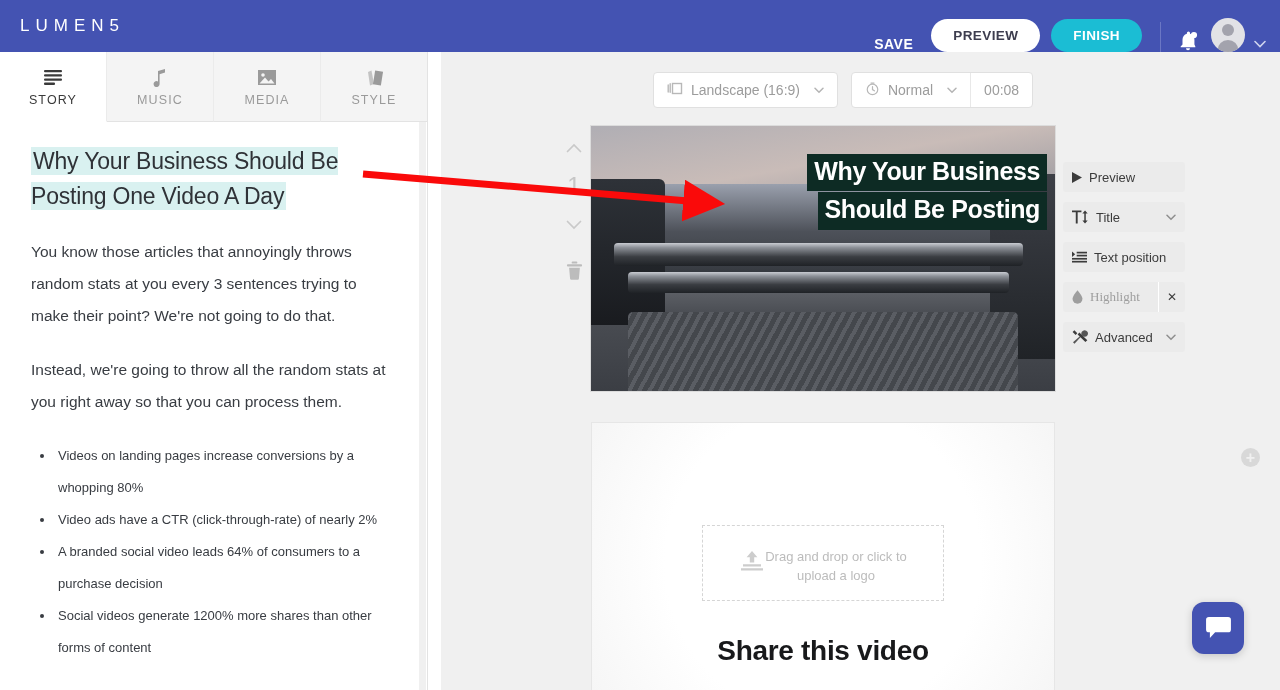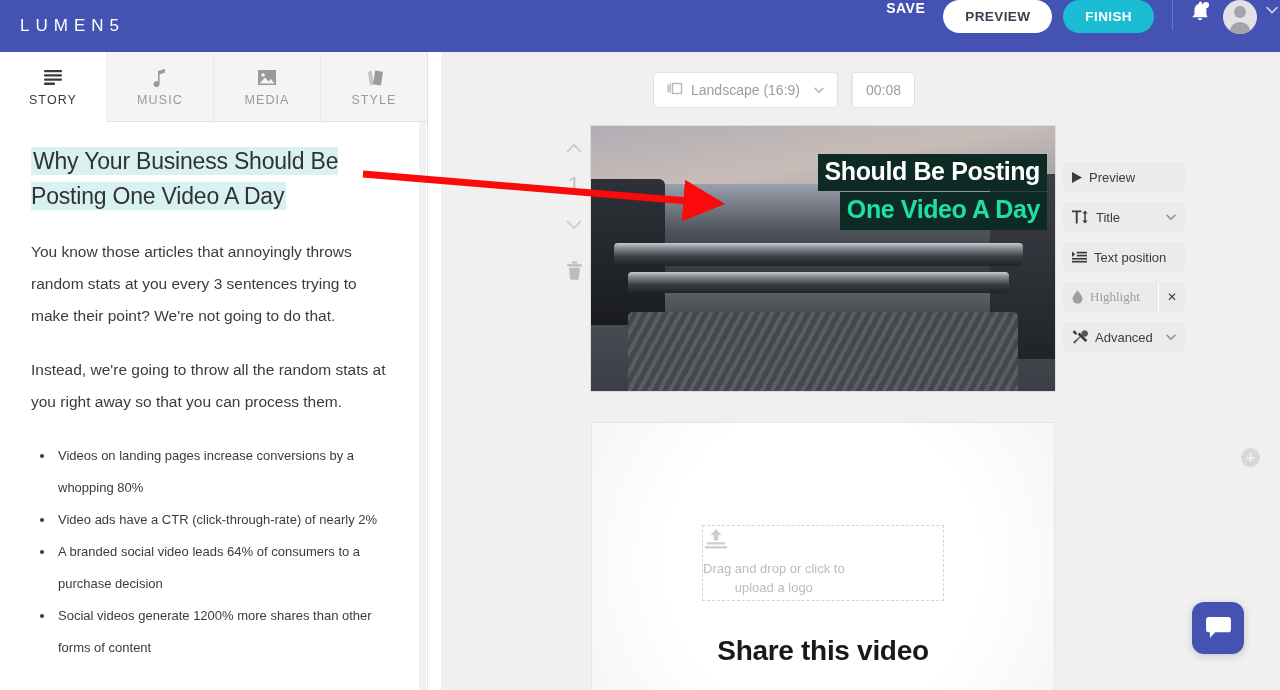--- a/index.html
+++ b/index.html
@@ -15,22 +15,22 @@
   .topbar {
     position: absolute; left: 0; top: 0; width: 1280px; height: 52px;
     background: #4453b2; display: flex; align-items: center;
   }
   .logo {
     margin-left: 20px; color: #ffffff;
     font-size: 17px; letter-spacing: 6px; font-weight: 300;
     font-family: "Liberation Sans", sans-serif;
   }
   .topbar-right {
-    margin-left: auto; display: flex; align-items: flex-start; height: 52px;
-    padding-right: 2px;
+    margin-left: auto; display: flex; align-items: flex-end; height: 52px;
+    padding-right: 14px;
   }
   .save-btn {
     color: #ffffff; font-size: 14px; font-weight: 600; letter-spacing: .5px;
     margin-right: 18px; background: none; border: none; cursor: pointer;
     font-family: "Liberation Sans", sans-serif;
   }
   .pill {
     border: none; border-radius: 18px; height: 33px; padding: 0 22px;
     font-size: 13.5px; font-weight: 700; letter-spacing: .4px; cursor: pointer;
     font-family: "Liberation Sans", sans-serif;
@@ -181,21 +181,21 @@
     font-size: 16px; font-weight: 700; cursor: pointer; line-height: 1;
   }
   .outro-card {
     position: absolute; left: 150px; top: 370px; width: 464px; height: 312px;
     background: radial-gradient(circle at 50% 45%, #ffffff 0%, #ffffff 55%, #f4f4f4 100%);
     border: 1px solid #e6e6e6;
   }
   .upload-box {
     position: absolute; left: 50%; top: 102px; transform: translateX(-50%);
     width: 242px; height: 76px; border: 1px dashed #d5d5d5;
-    display: flex; flex-direction: column; align-items: flex-start; justify-content: center;
+    display: flex; flex-direction: row; align-items: center; justify-content: center;
     cursor: pointer;
   }
   .upload-text {
     font-size: 13px; color: #bcbcbc; text-align: center; line-height: 19px; margin-top: 5px;
   }
   .share-title {
     position: absolute; left: 0; right: 0; top: 212px; text-align: center;
     font-size: 28px; font-weight: 700; color: #18191b; letter-spacing: -.3px;
   }
 
@@ -326,20 +326,34 @@
           </span>
           <span>Landscape (16:9)</span>
           <span class="chev">
             <svg width="10" height="7" viewBox="0 0 10 7">
                 <path d="M1 1.3 5 5.3 9 1.3" stroke="#b4b4b4" stroke-width="1.5" fill="none" stroke-linecap="round"></path>
               </svg>
           </span>
         </div>
       </div>
       <div class="opt-group">
+        <div class="opt-cell">
+          <span>
+            <svg width="15" height="15" viewBox="0 0 16 16" fill="none" stroke="#b8b8b8" stroke-width="1.3">
+              <circle cx="8" cy="9" r="5.6"></circle>
+              <path d="M8 6v3.2l2 1.3M6.4 2.2h3.2" stroke-linecap="round"></path>
+            </svg>
+          </span>
+          <span>Normal</span>
+          <span class="chev">
+            <svg width="10" height="7" viewBox="0 0 10 7">
+                <path d="M1 1.3 5 5.3 9 1.3" stroke="#b4b4b4" stroke-width="1.5" fill="none" stroke-linecap="round"></path>
+              </svg>
+          </span>
+        </div>
         <div class="opt-cell divide">00:08</div>
       </div>
     </div>
 
     <div class="scene-ctrl">
       <span class="arrow">
         <svg width="16" height="10" viewBox="0 0 16 10">
             <path d="M1.5 8.5 8 2 14.5 8.5" stroke="#c9c9c9" stroke-width="1.7" fill="none" stroke-linecap="round"></path>
           </svg>
       </span>
@@ -363,22 +377,22 @@
         <div class="vsky"></div>
         <div class="vmid"></div>
         <div class="vfloor"></div>
         <div class="vleft-dark"></div>
         <div class="vright-dark"></div>
         <div class="vbar b1"></div>
         <div class="vbar b2"></div>
         <div class="vplate"></div>
       </div>
       <div class="vtext">
+        <div><span class="vline w">Why Your Business</span></div>
         <div><span class="vline w">Should Be Posting</span></div>
-        <div><span class="vline g">One Video A Day</span></div>
       </div>
     </div>
 
     <div class="right-controls">
       <div class="rc">
         <span class="rc-icon">
           <svg width="10" height="11" viewBox="0 0 10 11" fill="#3c3c3c">
               <path d="M0 0 10 5.5 0 11z"></path>
             </svg>
         </span>

